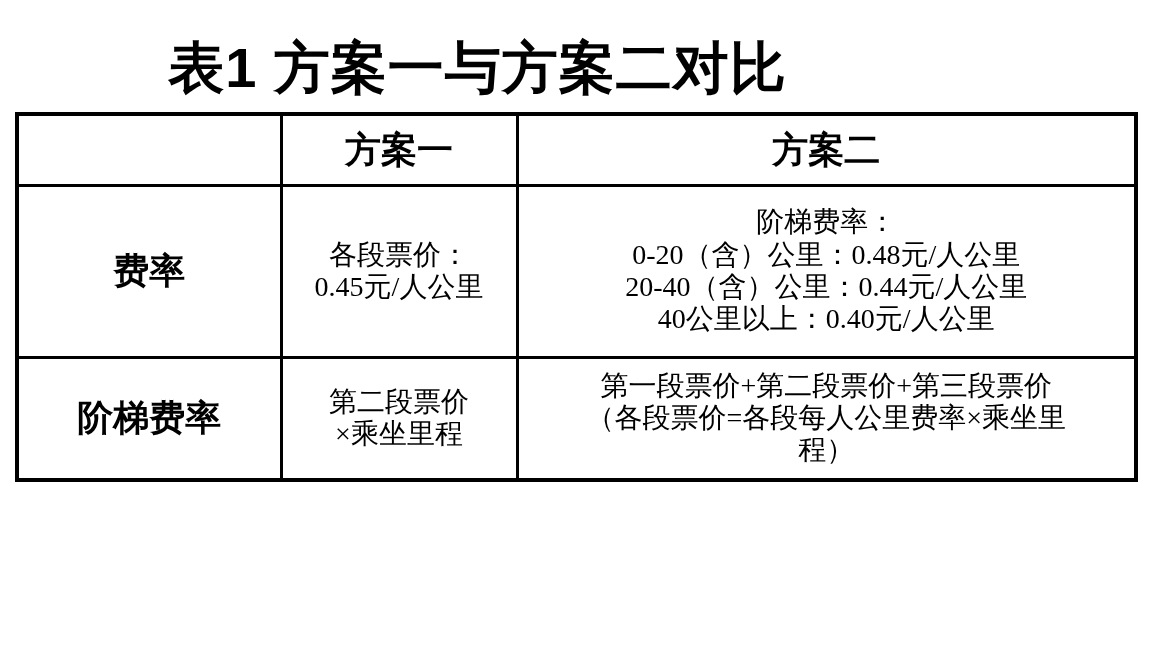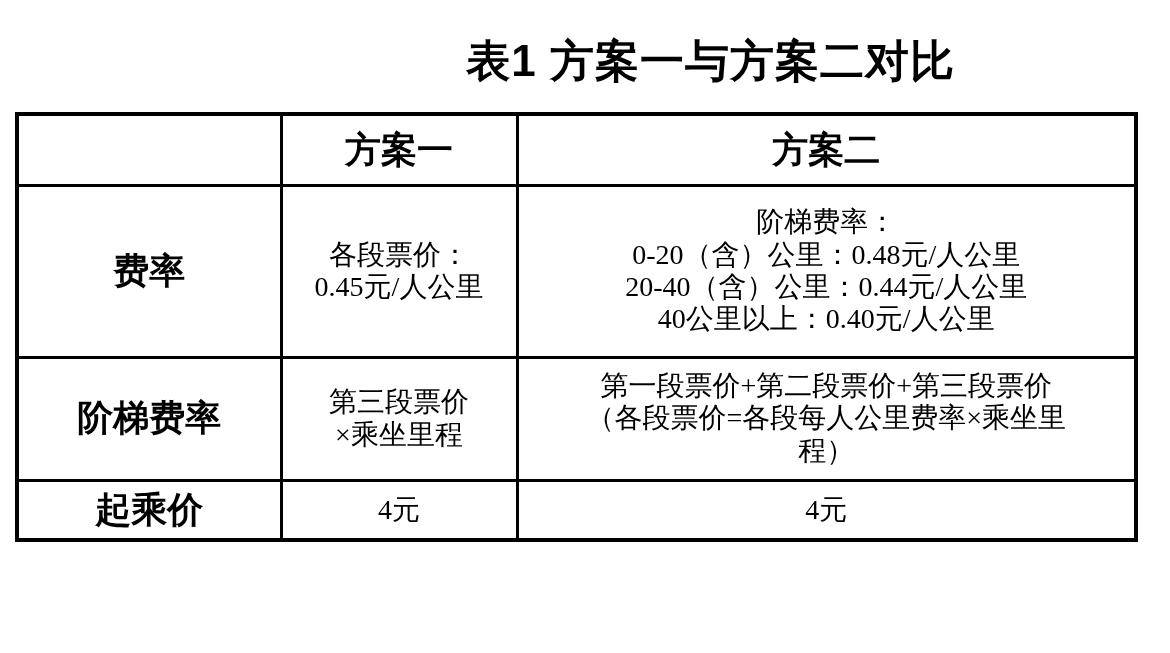--- a/index.html
+++ b/index.html
@@ -12,24 +12,24 @@
   .page {
     position: relative;
     width: 1170px; height: 653px;
     background: #ffffff;
     color: #000000;
   }
   .title {
     position: absolute;
     top: 36px; left: 0;
     width: 955px;
-    text-align: right;
+    text-align: center;
     font-family: "Liberation Sans", "DejaVu Sans", sans-serif;
     font-weight: bold;
-    font-size: 44px;
+    font-size: 56px;
     line-height: 1.15;
     color: #000000;
     letter-spacing: 1px;
   }
   table.cmp {
     position: absolute;
     left: 15px; top: 112px;
     width: 1119px;
     border-collapse: collapse;
     table-layout: fixed;
@@ -92,29 +92,24 @@
       <td>各段票价：
 0.45元/人公里</td>
       <td>阶梯费率：
 0-20（含）公里：0.48元/人公里
 20-40（含）公里：0.44元/人公里
 40公里以上：0.40元/人公里</td>
     </tr>
 
     <tr class="r-fare">
       <th>阶梯费率</th>
-      <td>第三段票价
+      <td>第二段票价
 ×乘坐里程</td>
       <td>第一段票价+第二段票价+第三段票价
 （各段票价=各段每人公里费率×乘坐里
 程）</td>
     </tr>
 
-    <tr class="r-base">
-      <th>起乘价</th>
-      <td>4元</td>
-      <td>4元</td>
-    </tr>
 
   </tbody>
     </table>
 
 </div>
 
 </body></html>

